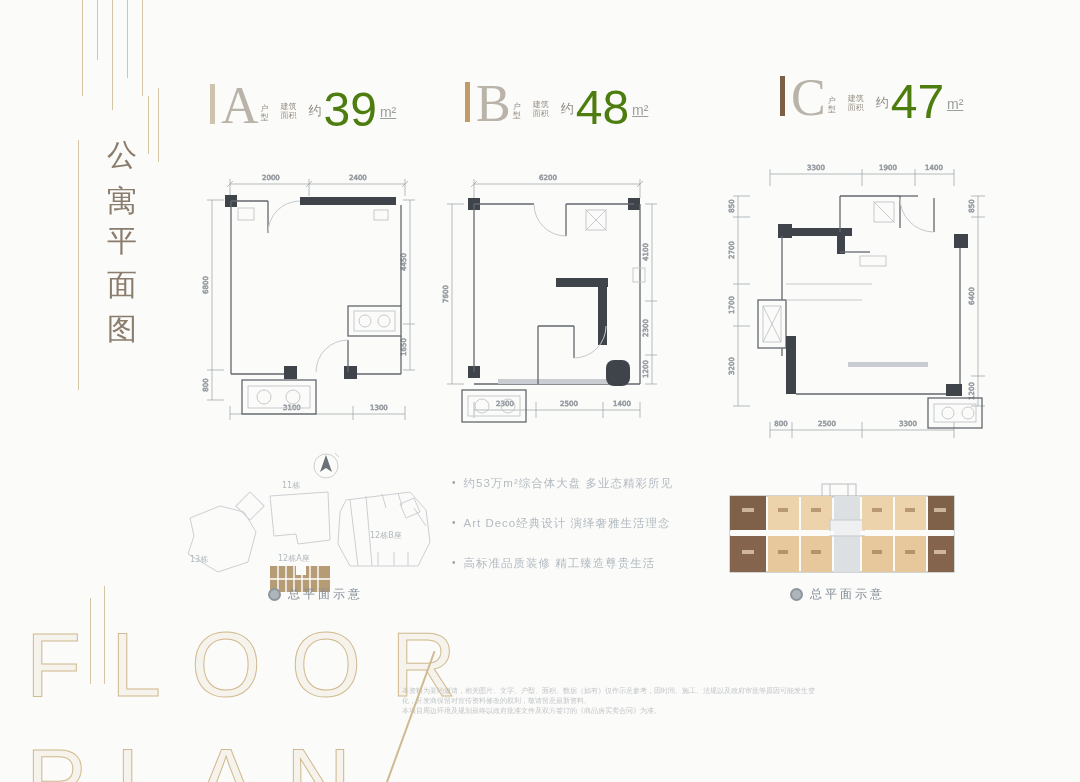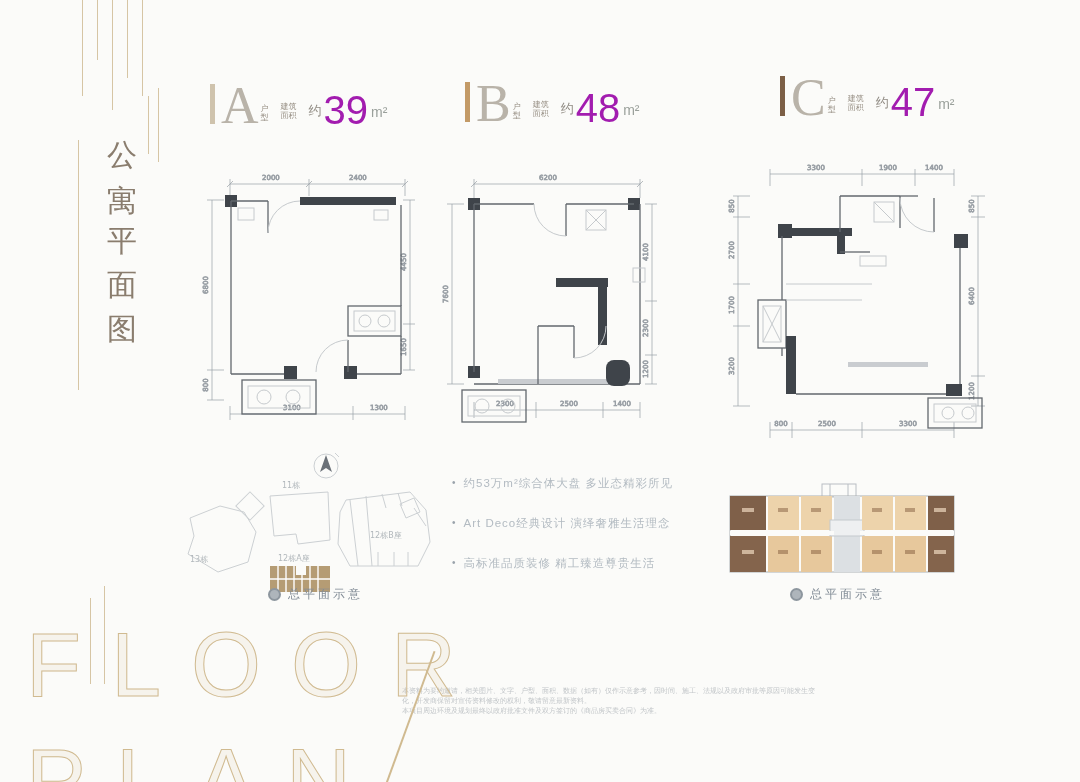--- a/index.html
+++ b/index.html
@@ -12,22 +12,22 @@
   
   .vtitle{position:absolute;left:101px;top:116px;writing-mode:vertical-rl;text-orientation:upright;
     font-family:"Liberation Serif",serif;font-size:30px;letter-spacing:44px;color:#8a7d6e;}
 
   
   .phead{position:absolute;display:flex;align-items:flex-end;}
   .phead .bar{width:5px;height:40px;margin-right:6px;margin-bottom:4px;}
   .phead .letter{font-family:"Liberation Serif",serif;font-size:52px;line-height:44px;color:#b9b3a9;}
   .phead .stack{display:flex;flex-direction:column;font-size:8px;line-height:9px;color:#958d82;margin:0 2px 6px 2px;}
   .phead .approx{font-size:13px;color:#8f8a82;margin:0 2px 8px 10px;}
-  .phead .num{font-size:40px;line-height:32px;color:#a21caf;margin-bottom:2px;}
-  .phead .unit{font-size:14px;color:#9aa09b;margin:8px 0 8px 3px;}
+  .phead .num{font-size:48px;line-height:32px;color:#4d7c0f;margin-bottom:2px;}
+  .phead .unit{font-size:14px;color:#9aa09b;margin:8px 0 8px 3px;text-decoration:underline;}
 
   svg{position:absolute;overflow:visible;}
   .dimtxt{font-family:"DejaVu Sans",sans-serif;font-size:7px;fill:#8d939a;}
   .wall{stroke:#62676d;stroke-width:1.3;fill:none;}
   .lite{stroke:#c6cacd;stroke-width:1;fill:none;}
   .dkf{fill:#3f444a;}
   .dim{stroke:#9aa0a6;stroke-width:.7;fill:none;}
 
   
   .features{position:absolute;left:452px;top:476px;width:240px;}

